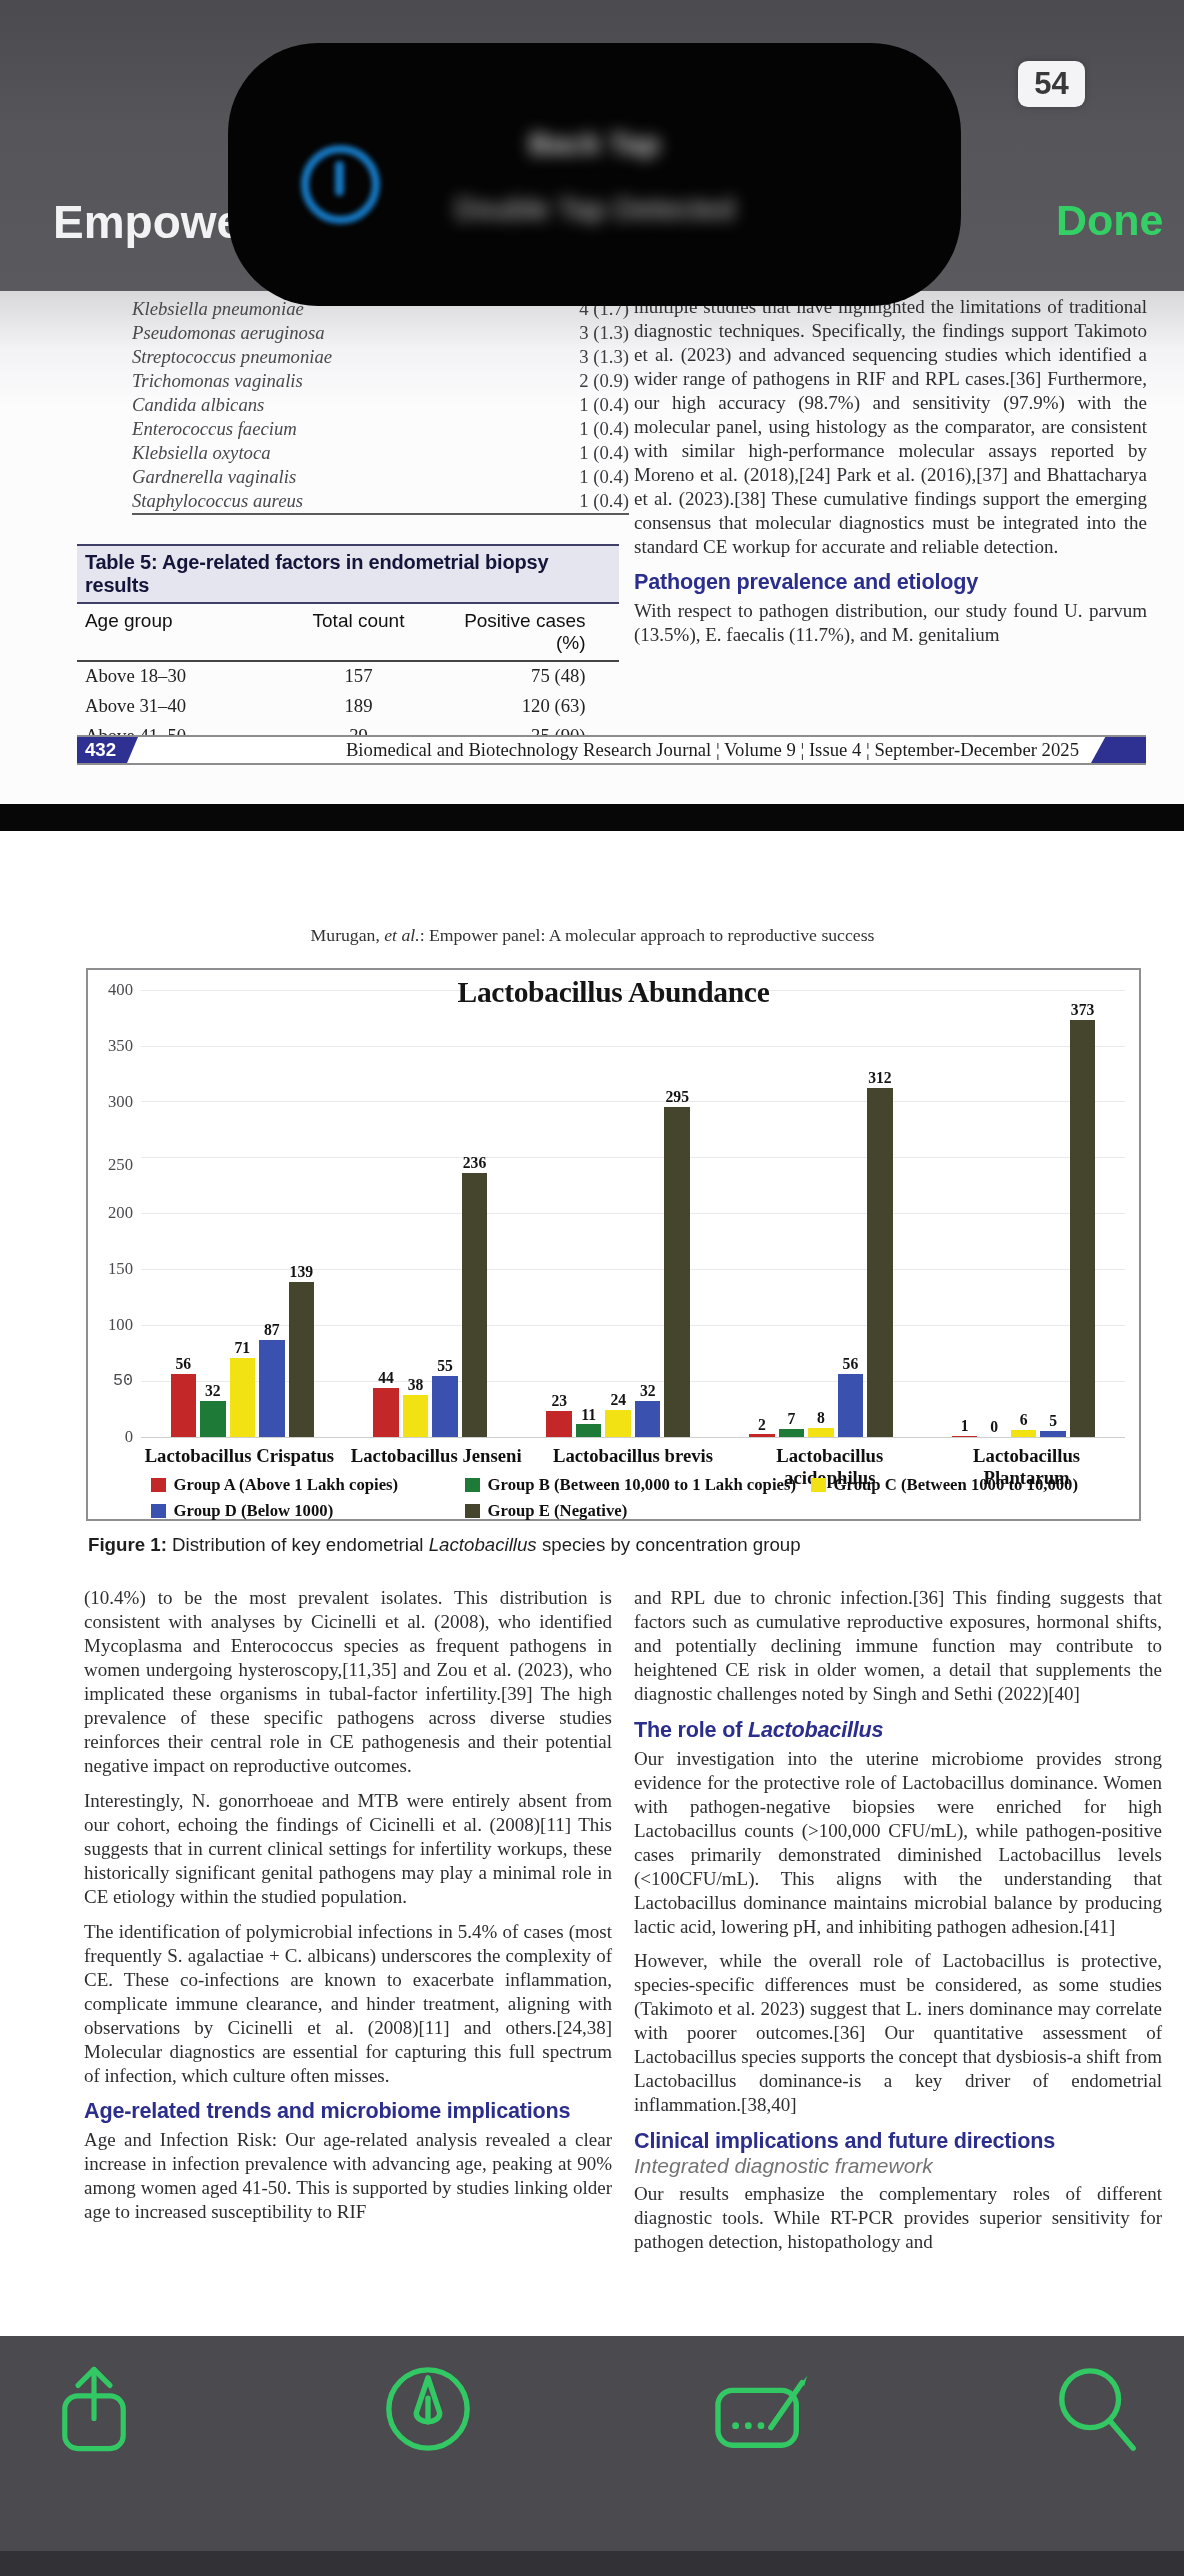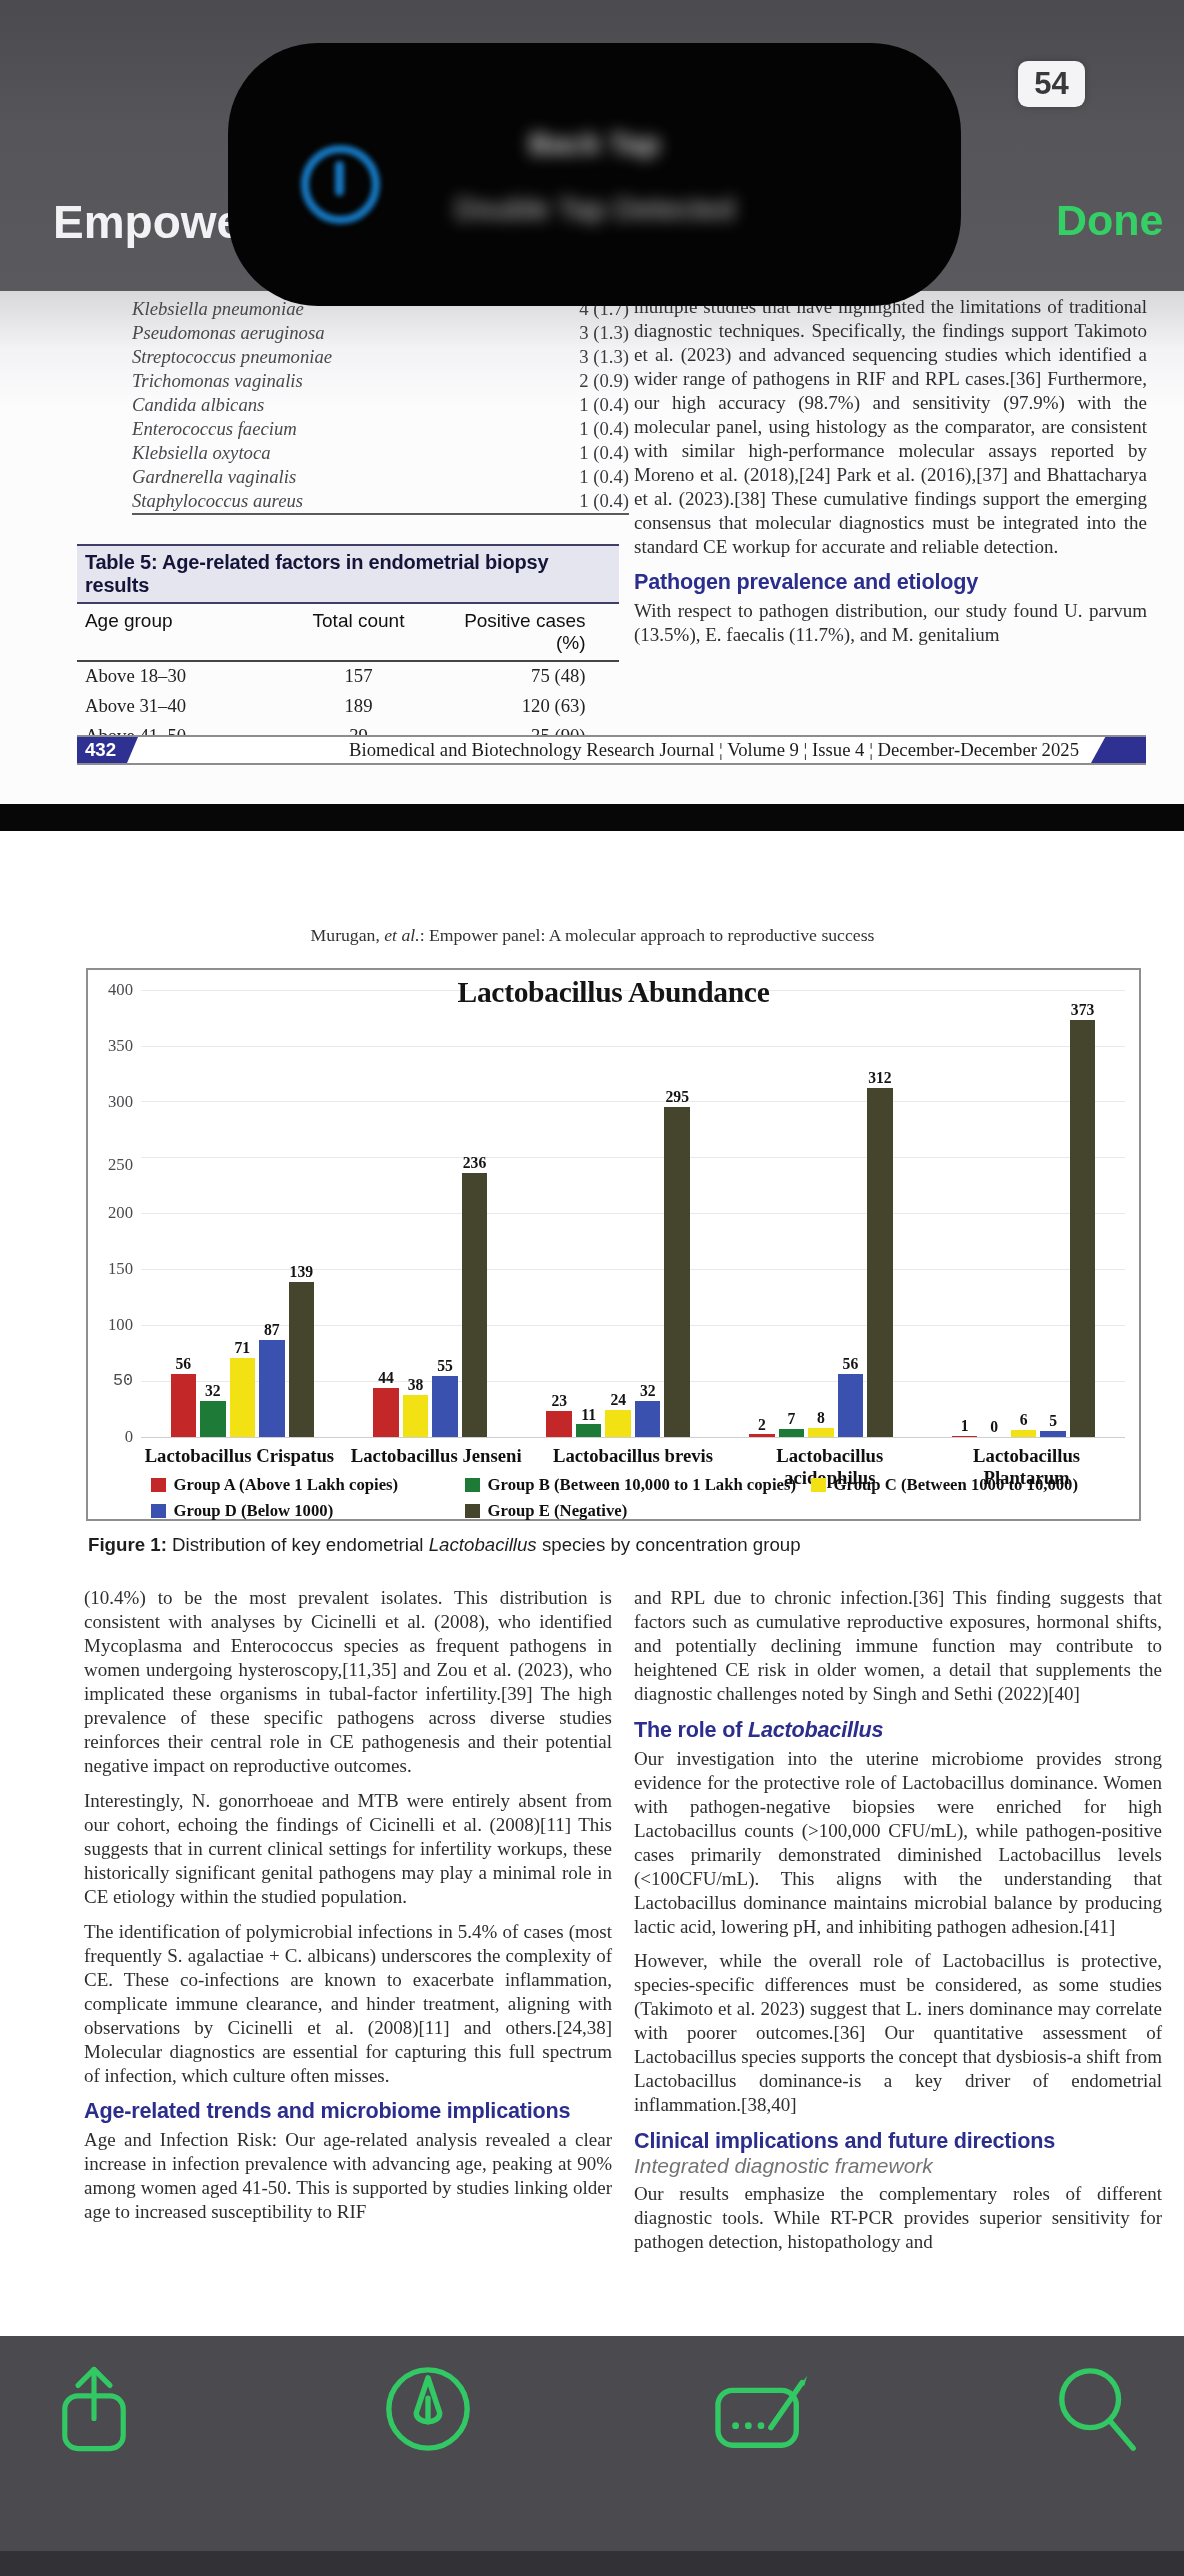--- a/index.html
+++ b/index.html
@@ -199,21 +199,21 @@
       </div>
 
       <div class="p1right">
         <p class="just">multiple studies that have highlighted the limitations of traditional diagnostic techniques. Specifically, the findings support Takimoto et al. (2023) and advanced sequencing studies which identified a wider range of pathogens in RIF and RPL cases.[36] Furthermore, our high accuracy (98.7%) and sensitivity (97.9%) with the molecular panel, using histology as the comparator, are consistent with similar high-performance molecular assays reported by Moreno et al. (2018),[24] Park et al. (2016),[37] and Bhattacharya et al. (2023).[38] These cumulative findings support the emerging consensus that molecular diagnostics must be integrated into the standard CE workup for accurate and reliable detection.</p>
         <h3 class="bluehead">Pathogen prevalence and etiology</h3>
         <p class="just">With respect to pathogen distribution, our study found U. parvum (13.5%), E. faecalis (11.7%), and M. genitalium</p>
       </div>
 
       <div class="footerbar">
         <span class="pgno">432</span>
-        <span class="jline">Biomedical and Biotechnology Research Journal ¦ Volume 9 ¦ Issue 4 ¦ December-December 2025</span>
+        <span class="jline">Biomedical and Biotechnology Research Journal ¦ Volume 9 ¦ Issue 4 ¦ September-December 2025</span>
         <span class="endcap"></span>
       </div>
     </section>
 
     <div class="pagesep"></div>
 
     <section class="page page2">
       <div class="runhead">
         <span>Murugan, </span><span class="it">et al.</span><span>: Empower panel: A molecular approach to reproductive success</span>
       </div>

